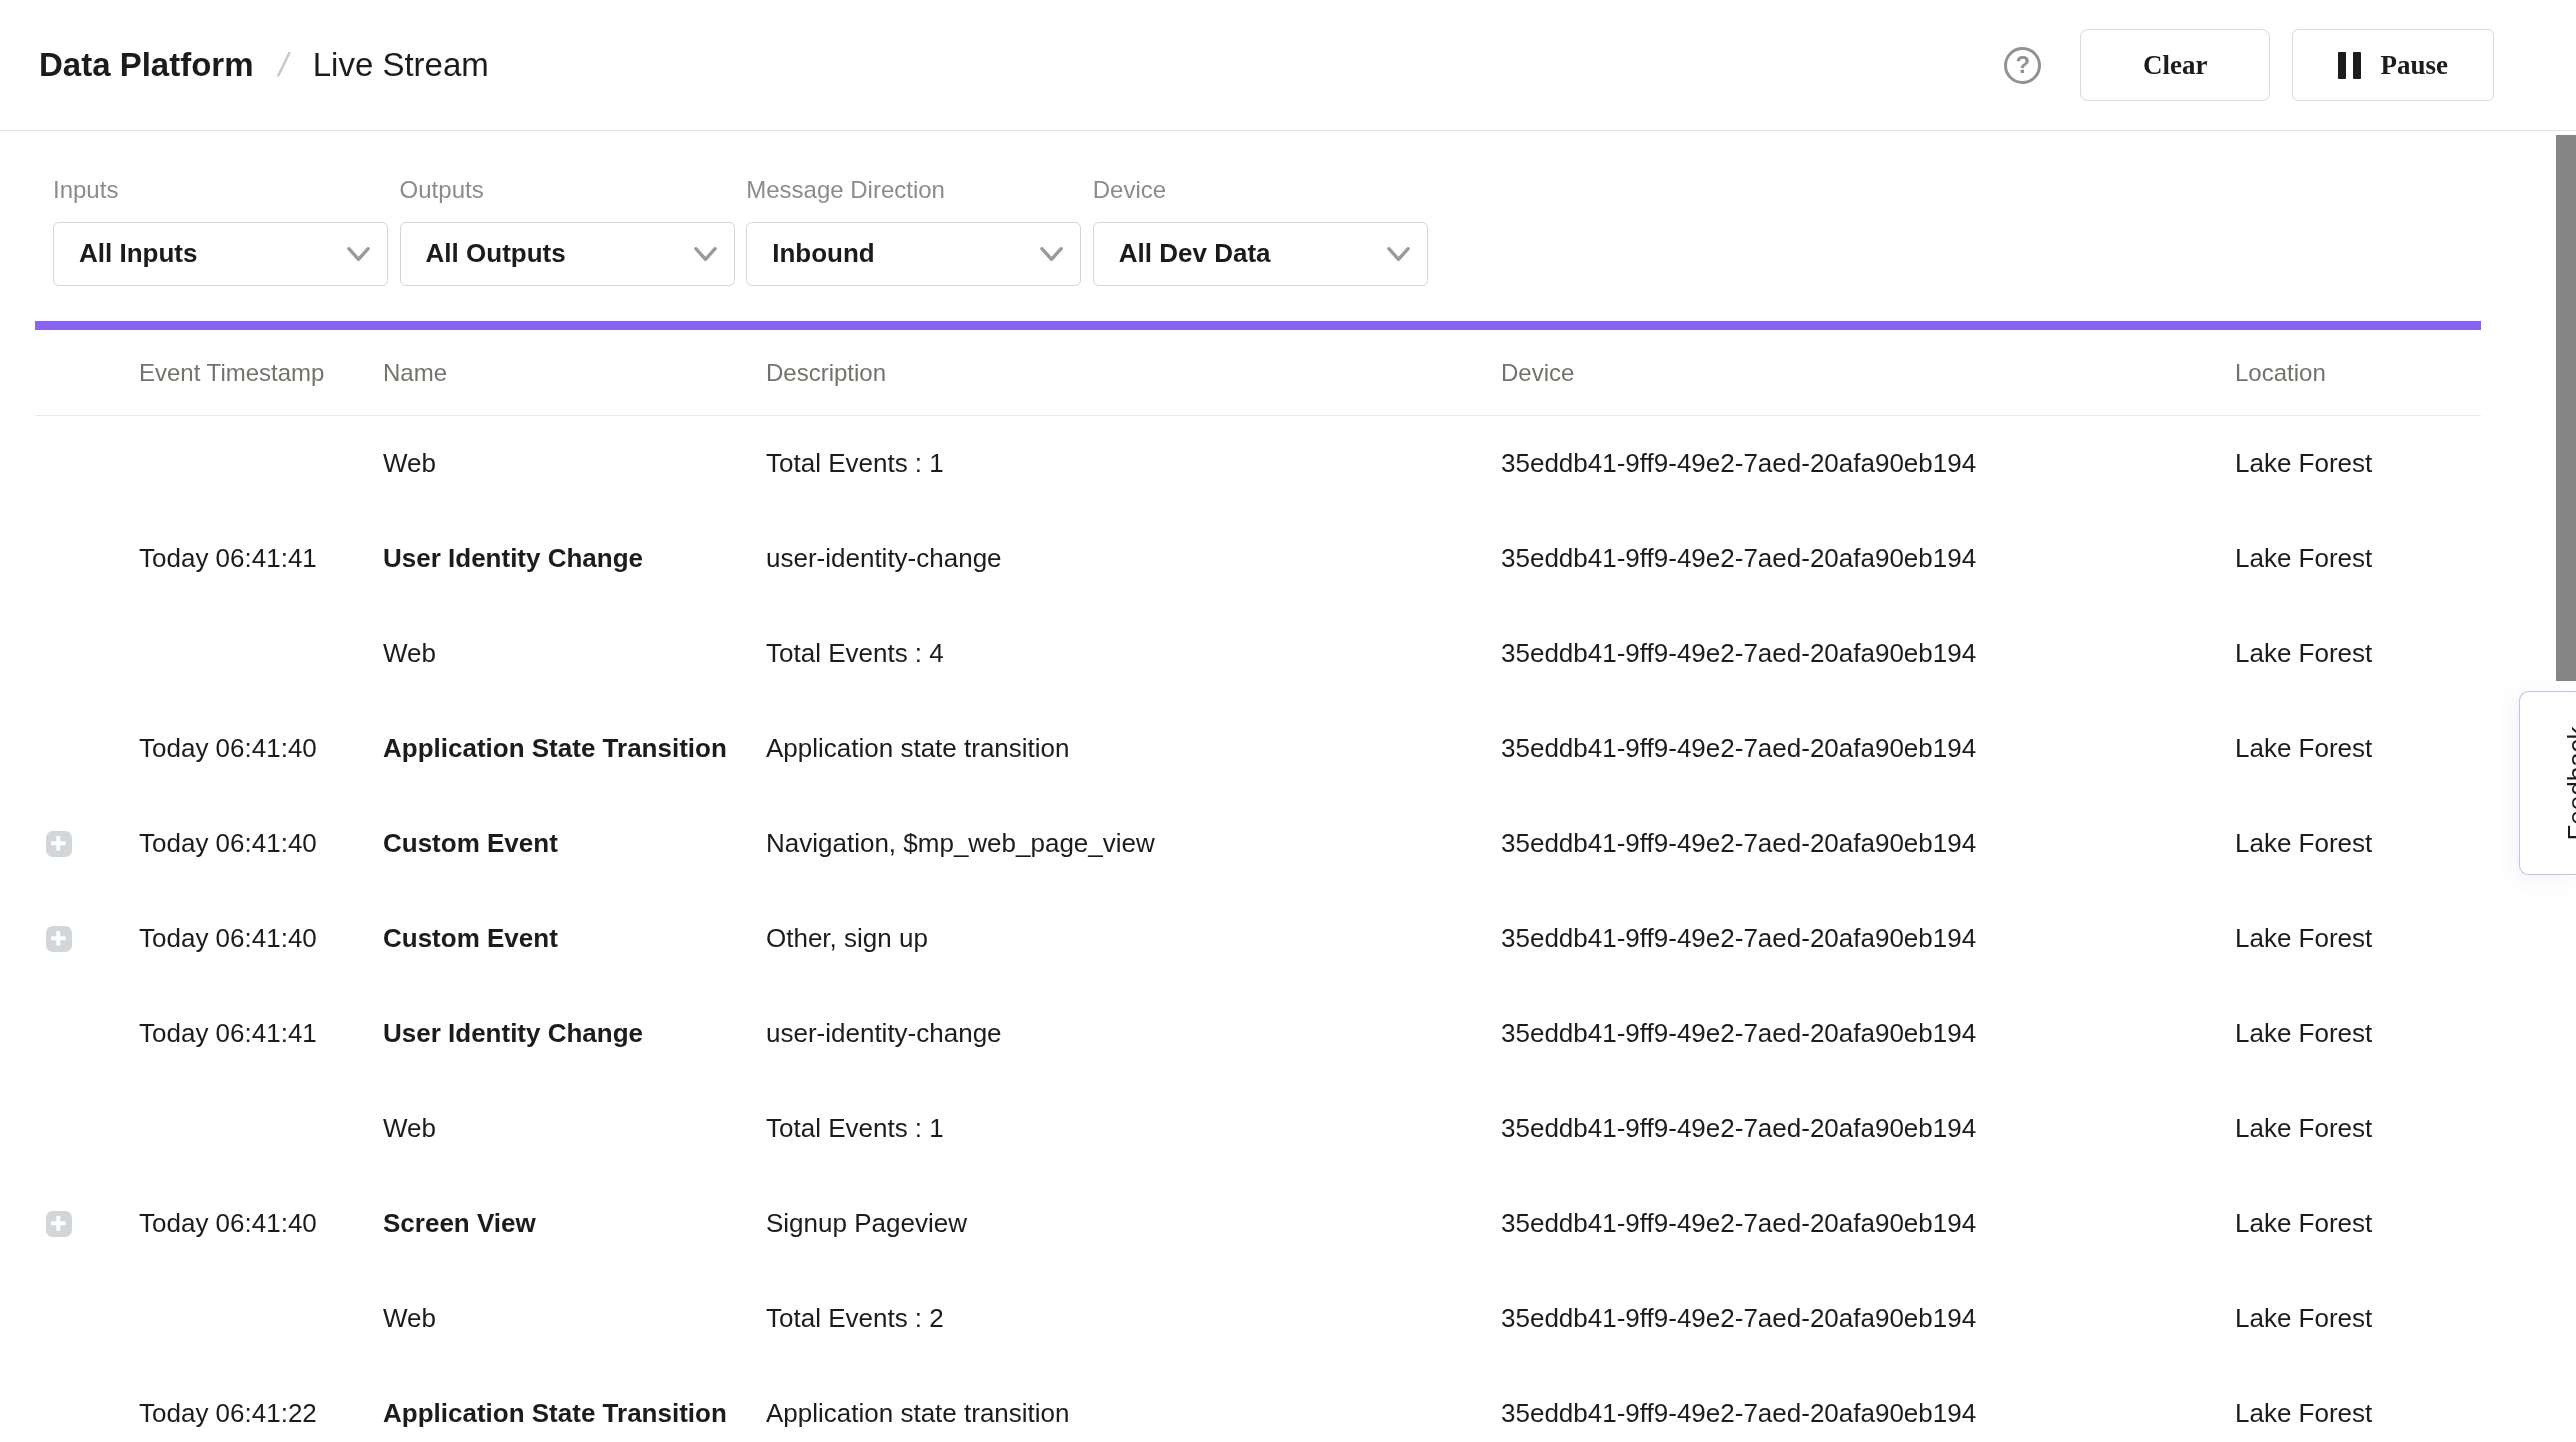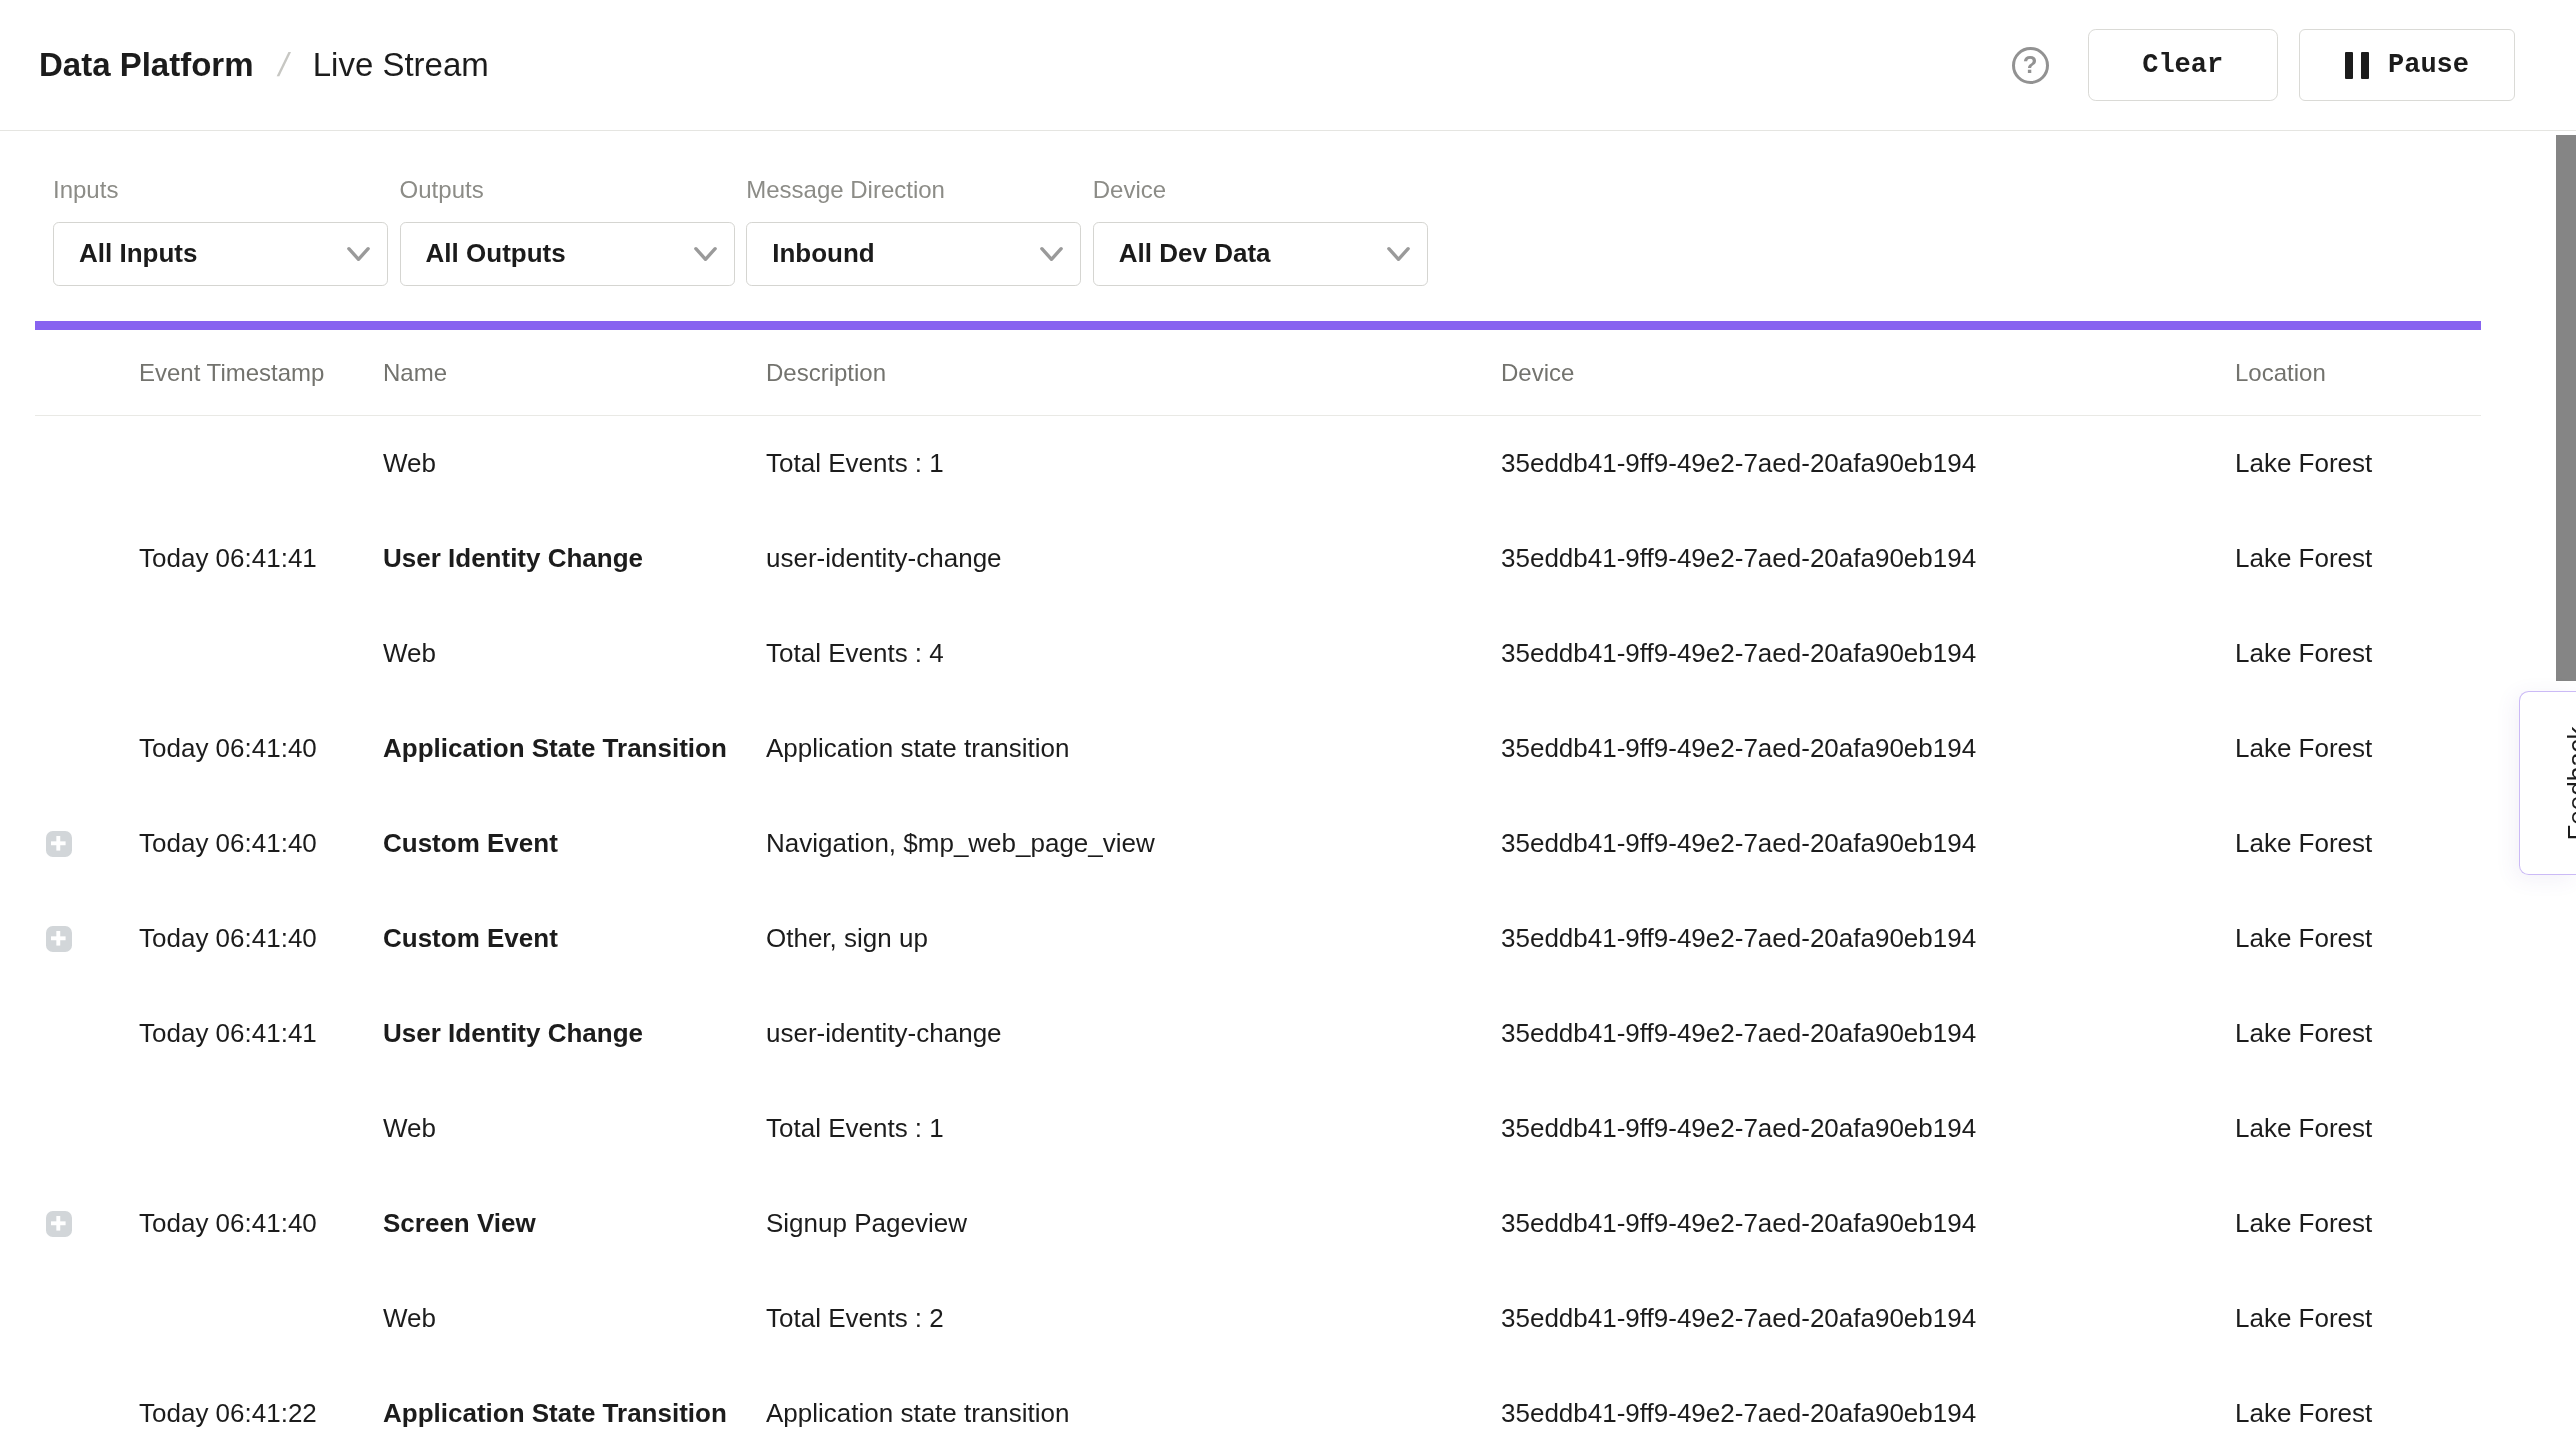--- a/index.html
+++ b/index.html
@@ -4,35 +4,35 @@
 <style>
   html,body { margin:0; padding:0; background:#ffffff; }
   .page {
     position:relative; width:2576px; height:1442px; overflow:hidden;
     background:#ffffff; font-family:"Liberation Sans", sans-serif; color:#1c1c1c;
   }
 
   
   .app-header {
     position:relative; height:131px; border-bottom:1.9px solid #e5e5e1;
-    display:flex; align-items:center; padding:0 61px 0 39px; box-sizing:border-box;
+    display:flex; align-items:center; padding:0 82px 0 39px; box-sizing:border-box;
   }
   .breadcrumb { display:flex; align-items:center; gap:25px; font-size:33px; }
   .crumb-root { font-weight:700; }
   .crumb-sep { color:#c7c7c3; font-size:33px; transform:skewX(-12deg); }
   .crumb-current { font-weight:400; }
   .header-actions { margin-left:auto; display:flex; align-items:center; gap:39px; }
   .help-icon {
     width:37px; height:37px; border:3.9px solid #929292; border-radius:50%;
     color:#929292; font-size:24px; font-weight:700; display:grid; place-items:center;
     box-sizing:border-box; cursor:pointer; line-height:1;
   }
   .btn {
     height:72px; background:#ffffff; border:1.9px solid #dadad6; border-radius:7.8px;
-    font-family:Liberation Mono, monospace; font-size:27px; font-weight:700; color:#1c1c1c;
+    font-family:Liberation Serif, serif; font-size:27px; font-weight:700; color:#1c1c1c;
     display:flex; align-items:center; justify-content:center; padding:0 45px; cursor:pointer;
   }
   .btn + .btn { margin-left:-17.5px; }
   .btn-clear { min-width:190px; box-sizing:border-box; }
   .btn-pause { min-width:185px; box-sizing:border-box; gap:19.4px;border-radius:6px; }
   .pause-glyph { display:flex; gap:7.8px; }
   .pause-glyph i { display:block; width:7.8px; height:27px; background:#1c1c1c; border-radius:1px; }
 
   
   .filters { display:flex; gap:11.6px; margin:45px 0 0 53px; }

